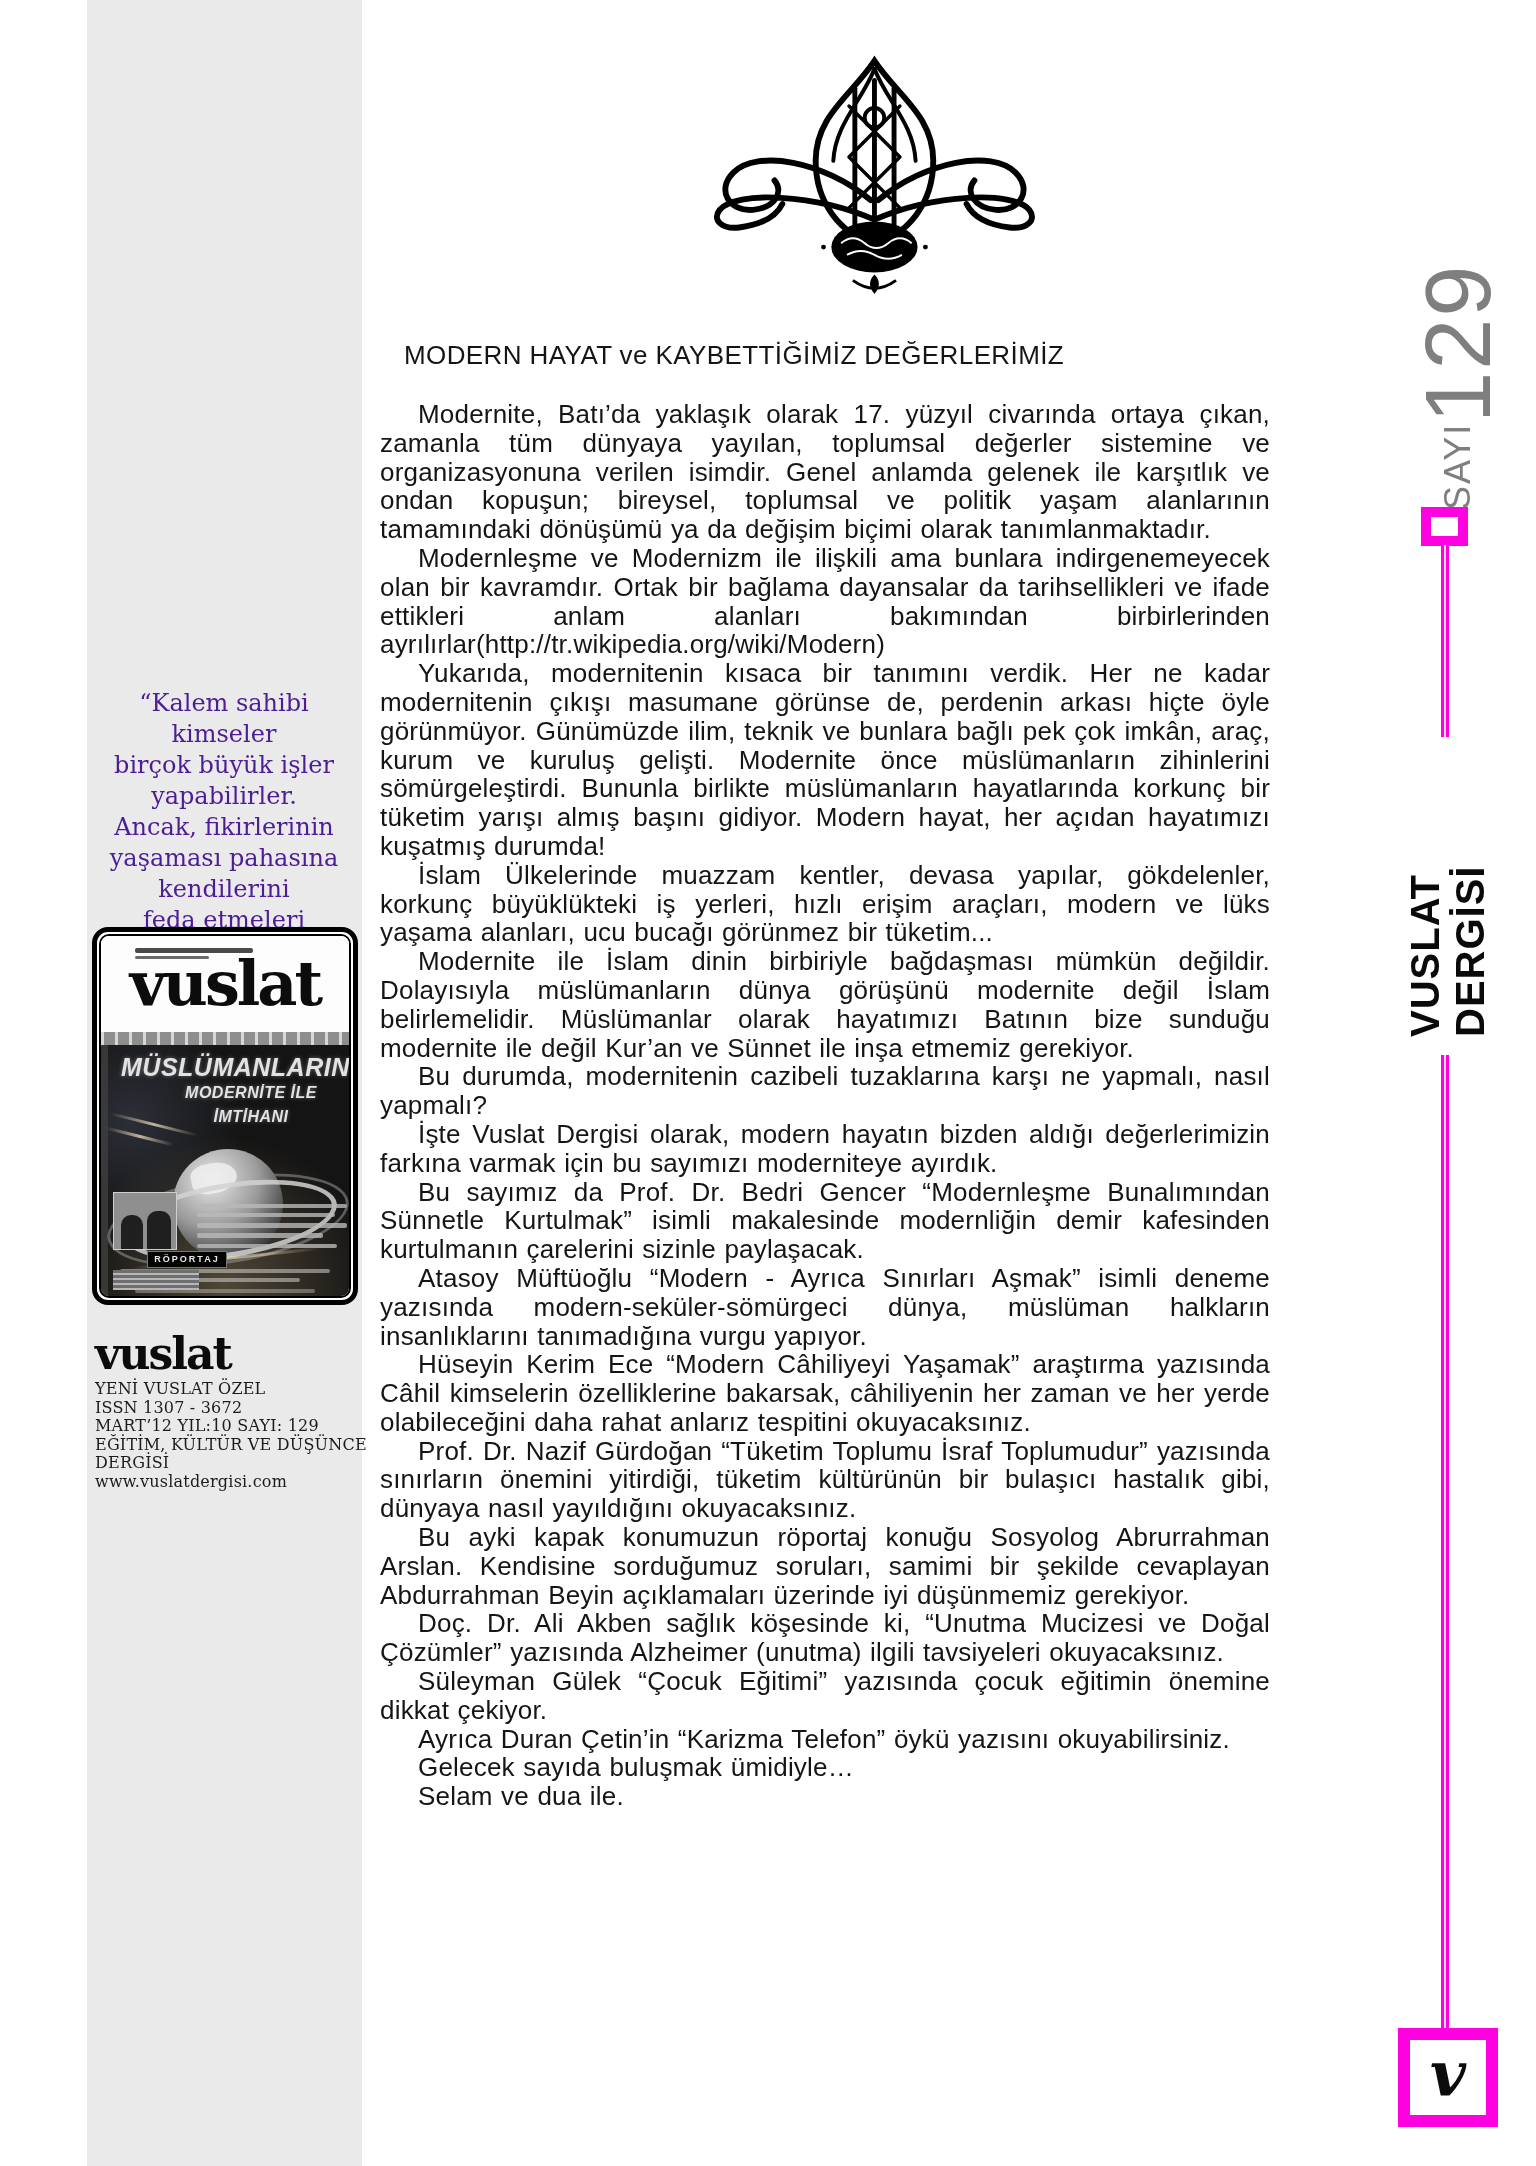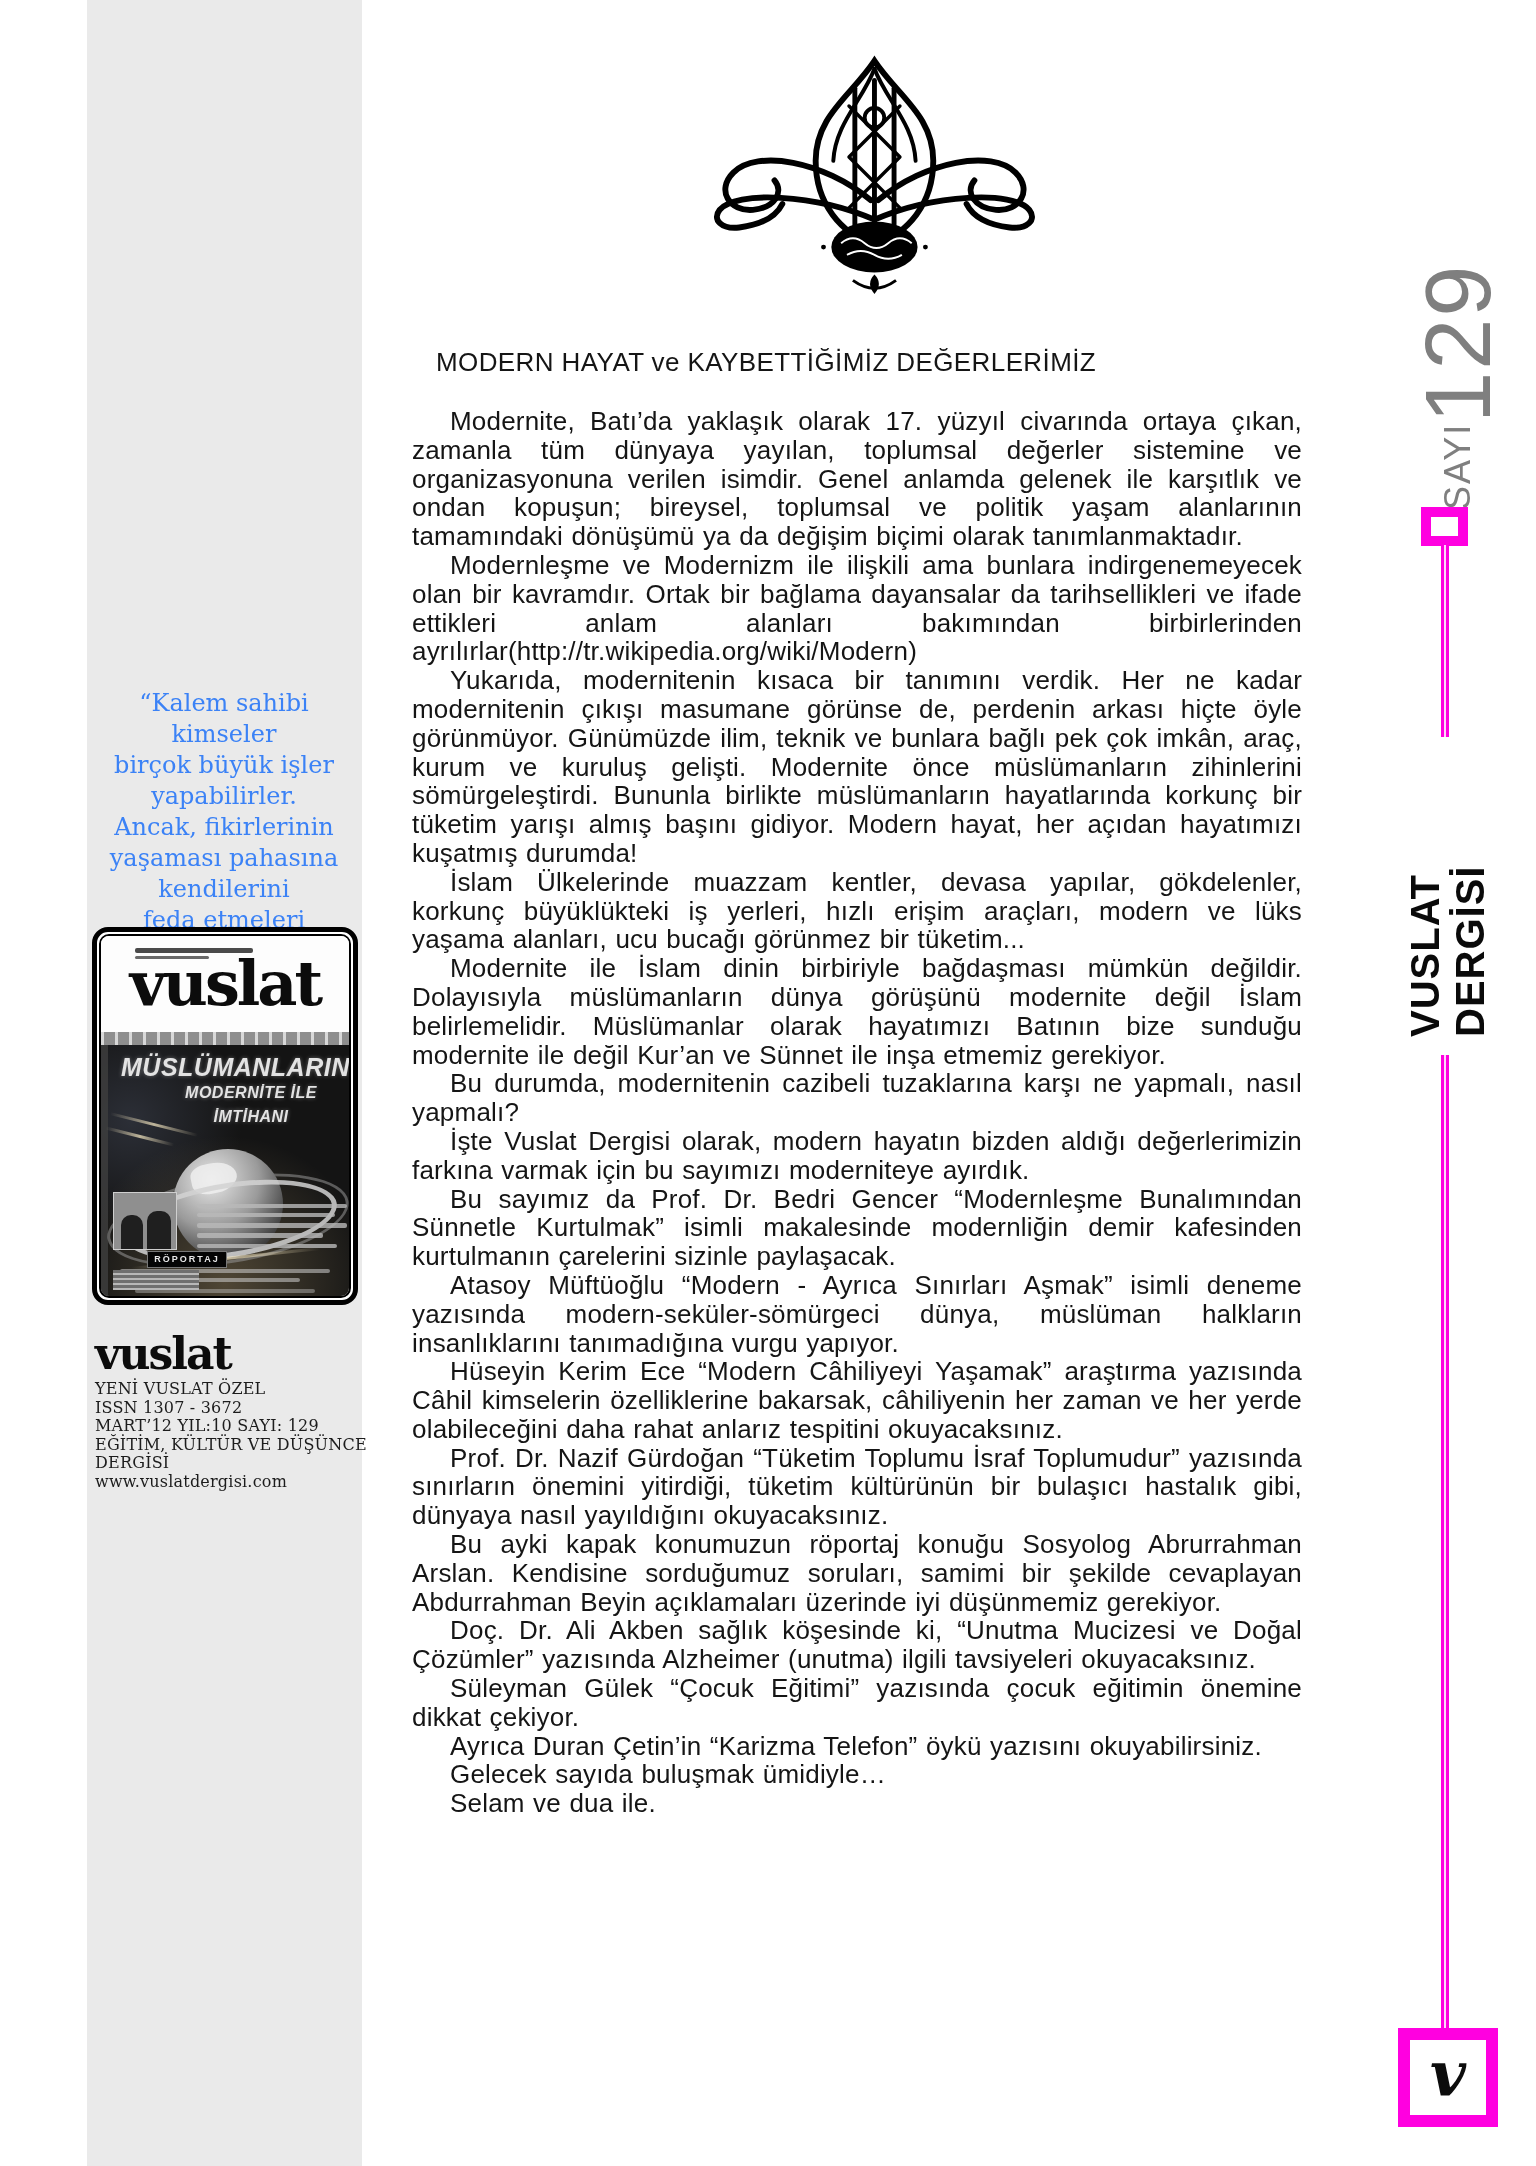--- a/index.html
+++ b/index.html
@@ -3,21 +3,21 @@
 <meta charset="utf-8">
 <style>
   html,body{margin:0;padding:0;background:#fff;}
   .page{position:relative;width:1536px;height:2166px;background:#ffffff;overflow:hidden;
         font-family:"Liberation Sans",sans-serif;color:#111;}
 
   
   .sidebar-bg{position:absolute;left:87px;top:0;width:275px;height:2166px;background:#eaeaea;}
 
   .quote{position:absolute;left:90px;top:688px;width:268px;text-align:center;
-         font-family:"DejaVu Serif","Liberation Serif",serif;font-size:24px;line-height:31px;color:#3b82f6;}
+         font-family:"DejaVu Serif","Liberation Serif",serif;font-size:24px;line-height:31px;color:#4c1d95;}
 
   
   .cover{position:absolute;left:92px;top:927px;width:266px;height:378px;box-sizing:border-box;
          border:5px solid #000;border-radius:16px;background:#fff;padding:2px;}
   .cover-inner{width:100%;height:100%;box-sizing:border-box;border:2px solid #000;border-radius:10px;
          overflow:hidden;display:flex;flex-direction:column;background:#fff;}
   .cover-masthead{position:relative;background:#fdfdfd;height:96px;flex:none;text-align:center;}
   .cover-tagline{position:absolute;left:34px;top:12px;width:118px;height:5px;background:#4a4a4a;border-radius:2px;}
   .cover-tagline2{position:absolute;left:34px;top:20px;width:74px;height:3px;background:#6a6a6a;border-radius:2px;}
   .cover-logo{font-family:"DejaVu Serif","Liberation Serif",serif;font-weight:bold;font-size:62px;
@@ -52,21 +52,21 @@
 
   
   .pubinfo{position:absolute;left:95px;top:1332px;width:280px;font-family:"DejaVu Serif","Liberation Serif",serif;}
   .pub-logo{font-weight:bold;font-size:44px;line-height:44px;letter-spacing:-2px;color:#0c0c0c;}
   .pub-lines{margin-top:4px;font-size:16px;line-height:18.6px;color:#1c1c1c;letter-spacing:.2px;}
 
   
   .emblem{position:absolute;left:705px;top:55px;}
 
   
-  .main{position:absolute;left:380px;top:347px;width:890px;margin-left:32px;}
+  .main{position:absolute;left:380px;top:340px;width:890px;}
   .article-title{font-size:26px;letter-spacing:.4px;margin:0 0 29px 24px;color:#151515;}
   .paragraphs p{margin:0;text-indent:38px;text-align:justify;font-size:26px;line-height:28.8px;
          letter-spacing:.2px;word-spacing:1px;color:#151515;}
 
   
   .sayi-rail{position:absolute;left:1398px;top:218px;width:120px;height:292px;
          writing-mode:vertical-rl;transform:rotate(180deg);text-align:left;
          display:flex;align-items:center;justify-content:flex-start;color:#7f7f7f;}
   .sayi-label{font-size:36px;letter-spacing:2px;}
   .sayi-num{font-size:92px;font-weight:normal;letter-spacing:2px;line-height:1;}

